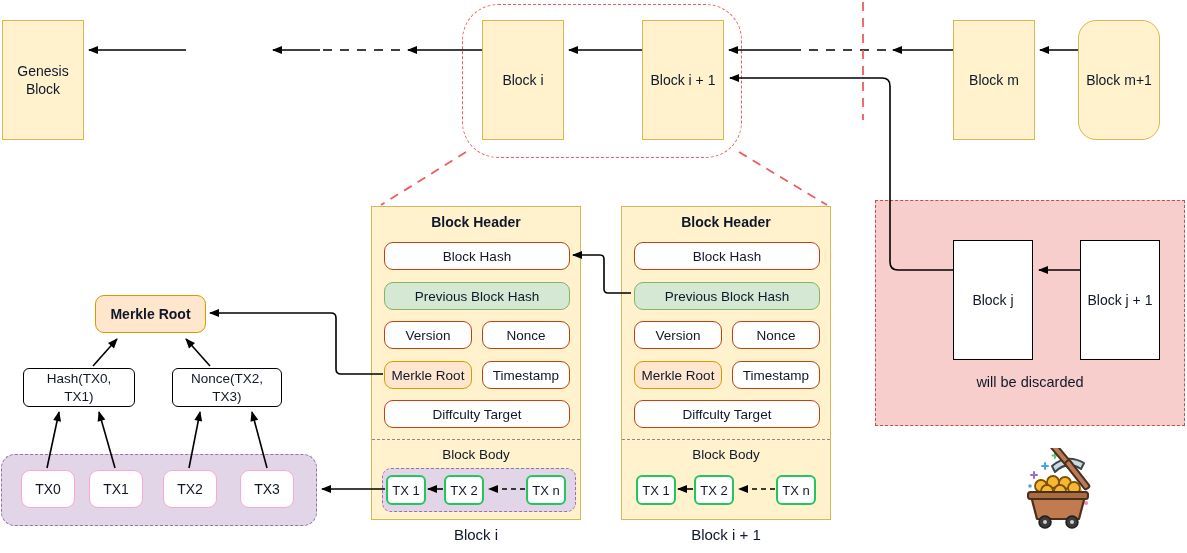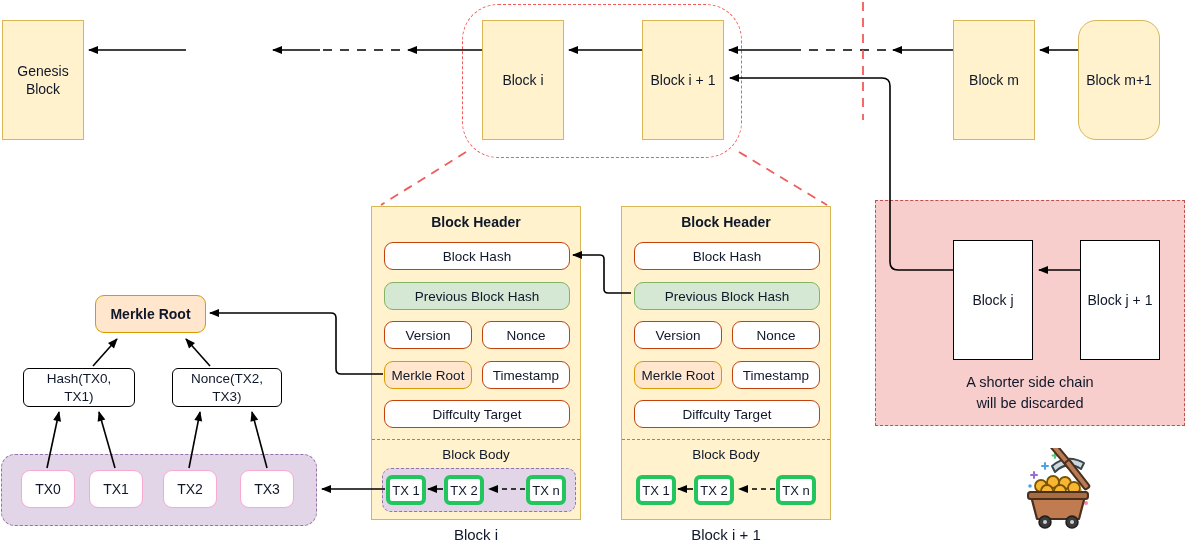--- a/index.html
+++ b/index.html
@@ -27,21 +27,21 @@
   .f-prev{top:75px;left:12px;width:186px;background:#D5E8D4;border-color:#82B366;}
   .f-version{top:114px;left:12px;width:88px;}
   .f-nonce{top:114px;left:110px;width:88px;}
   .f-merkle{top:154px;left:12px;width:88px;background:#FFE6CC;border-color:#D79B00;}
   .f-time{top:154px;left:110px;width:88px;}
   .f-diff{top:193px;left:12px;width:186px;}
   .sep{position:absolute;top:232px;left:0;width:100%;border-top:1.6px dashed #8a8a8a;}
   .body-label{position:absolute;top:240px;left:0;width:100%;text-align:center;font-size:13.5px;}
   .purple-wrap{position:absolute;left:10px;top:261px;width:194px;height:44px;box-sizing:border-box;
     background:#E1D5E7;border:1.6px dashed #9673A6;border-radius:9px;}
-  .txbox{position:absolute;top:268px;width:40px;height:30px;box-sizing:border-box;border:4px solid #22c55e;
+  .txbox{position:absolute;top:268px;width:40px;height:30px;box-sizing:border-box;border:2px solid #22c55e;
     border-radius:6px;background:#fff;display:flex;align-items:center;justify-content:center;font-size:13px;}
   .tx1{left:14px;} .tx2{left:72px;} .txn{left:154px;}
   .panel-caption{position:absolute;top:526px;width:210px;text-align:center;font-size:15px;z-index:2;}
 
   
   .merkle-root{position:absolute;left:95px;top:295px;width:111px;height:38px;box-sizing:border-box;
     background:#FFE6CC;border:1px solid #D79B00;border-radius:9px;display:flex;align-items:center;
     justify-content:center;font-weight:bold;font-size:14px;z-index:2;}
   .hash-box{position:absolute;top:368px;height:39px;box-sizing:border-box;background:#fff;
     border:1px solid #000;border-radius:6px;display:flex;align-items:center;justify-content:center;
@@ -121,21 +121,20 @@
   <div class="merkle-tx-wrap"></div>
   <div class="mtx mtx0">TX0</div>
   <div class="mtx mtx1">TX1</div>
   <div class="mtx mtx2">TX2</div>
   <div class="mtx mtx3">TX3</div>
 
   <div class="pink-box"></div>
   <div class="side-block side-j">Block j</div>
   <div class="side-block side-j1">Block j + 1</div>
   <div class="side-note">
-    <div>A shorter side chain</div>
     <div>will be discarded</div>
   </div>
 
   <svg class="cart" viewBox="0 0 76 82">
 
     <g stroke-width="2" stroke-linecap="round">
       <path d="M12,24 v6 M9,27 h6" stroke="#9b6bd4"></path>
       <path d="M23,15 v6 M20,18 h6" stroke="#4aa3e8"></path>
       <path d="M33,5 v5 M30.5,7.5 h5" stroke="#57c979"></path>
       <path d="M59,42 v6 M56,45 h6" stroke="#f2b531"></path>

